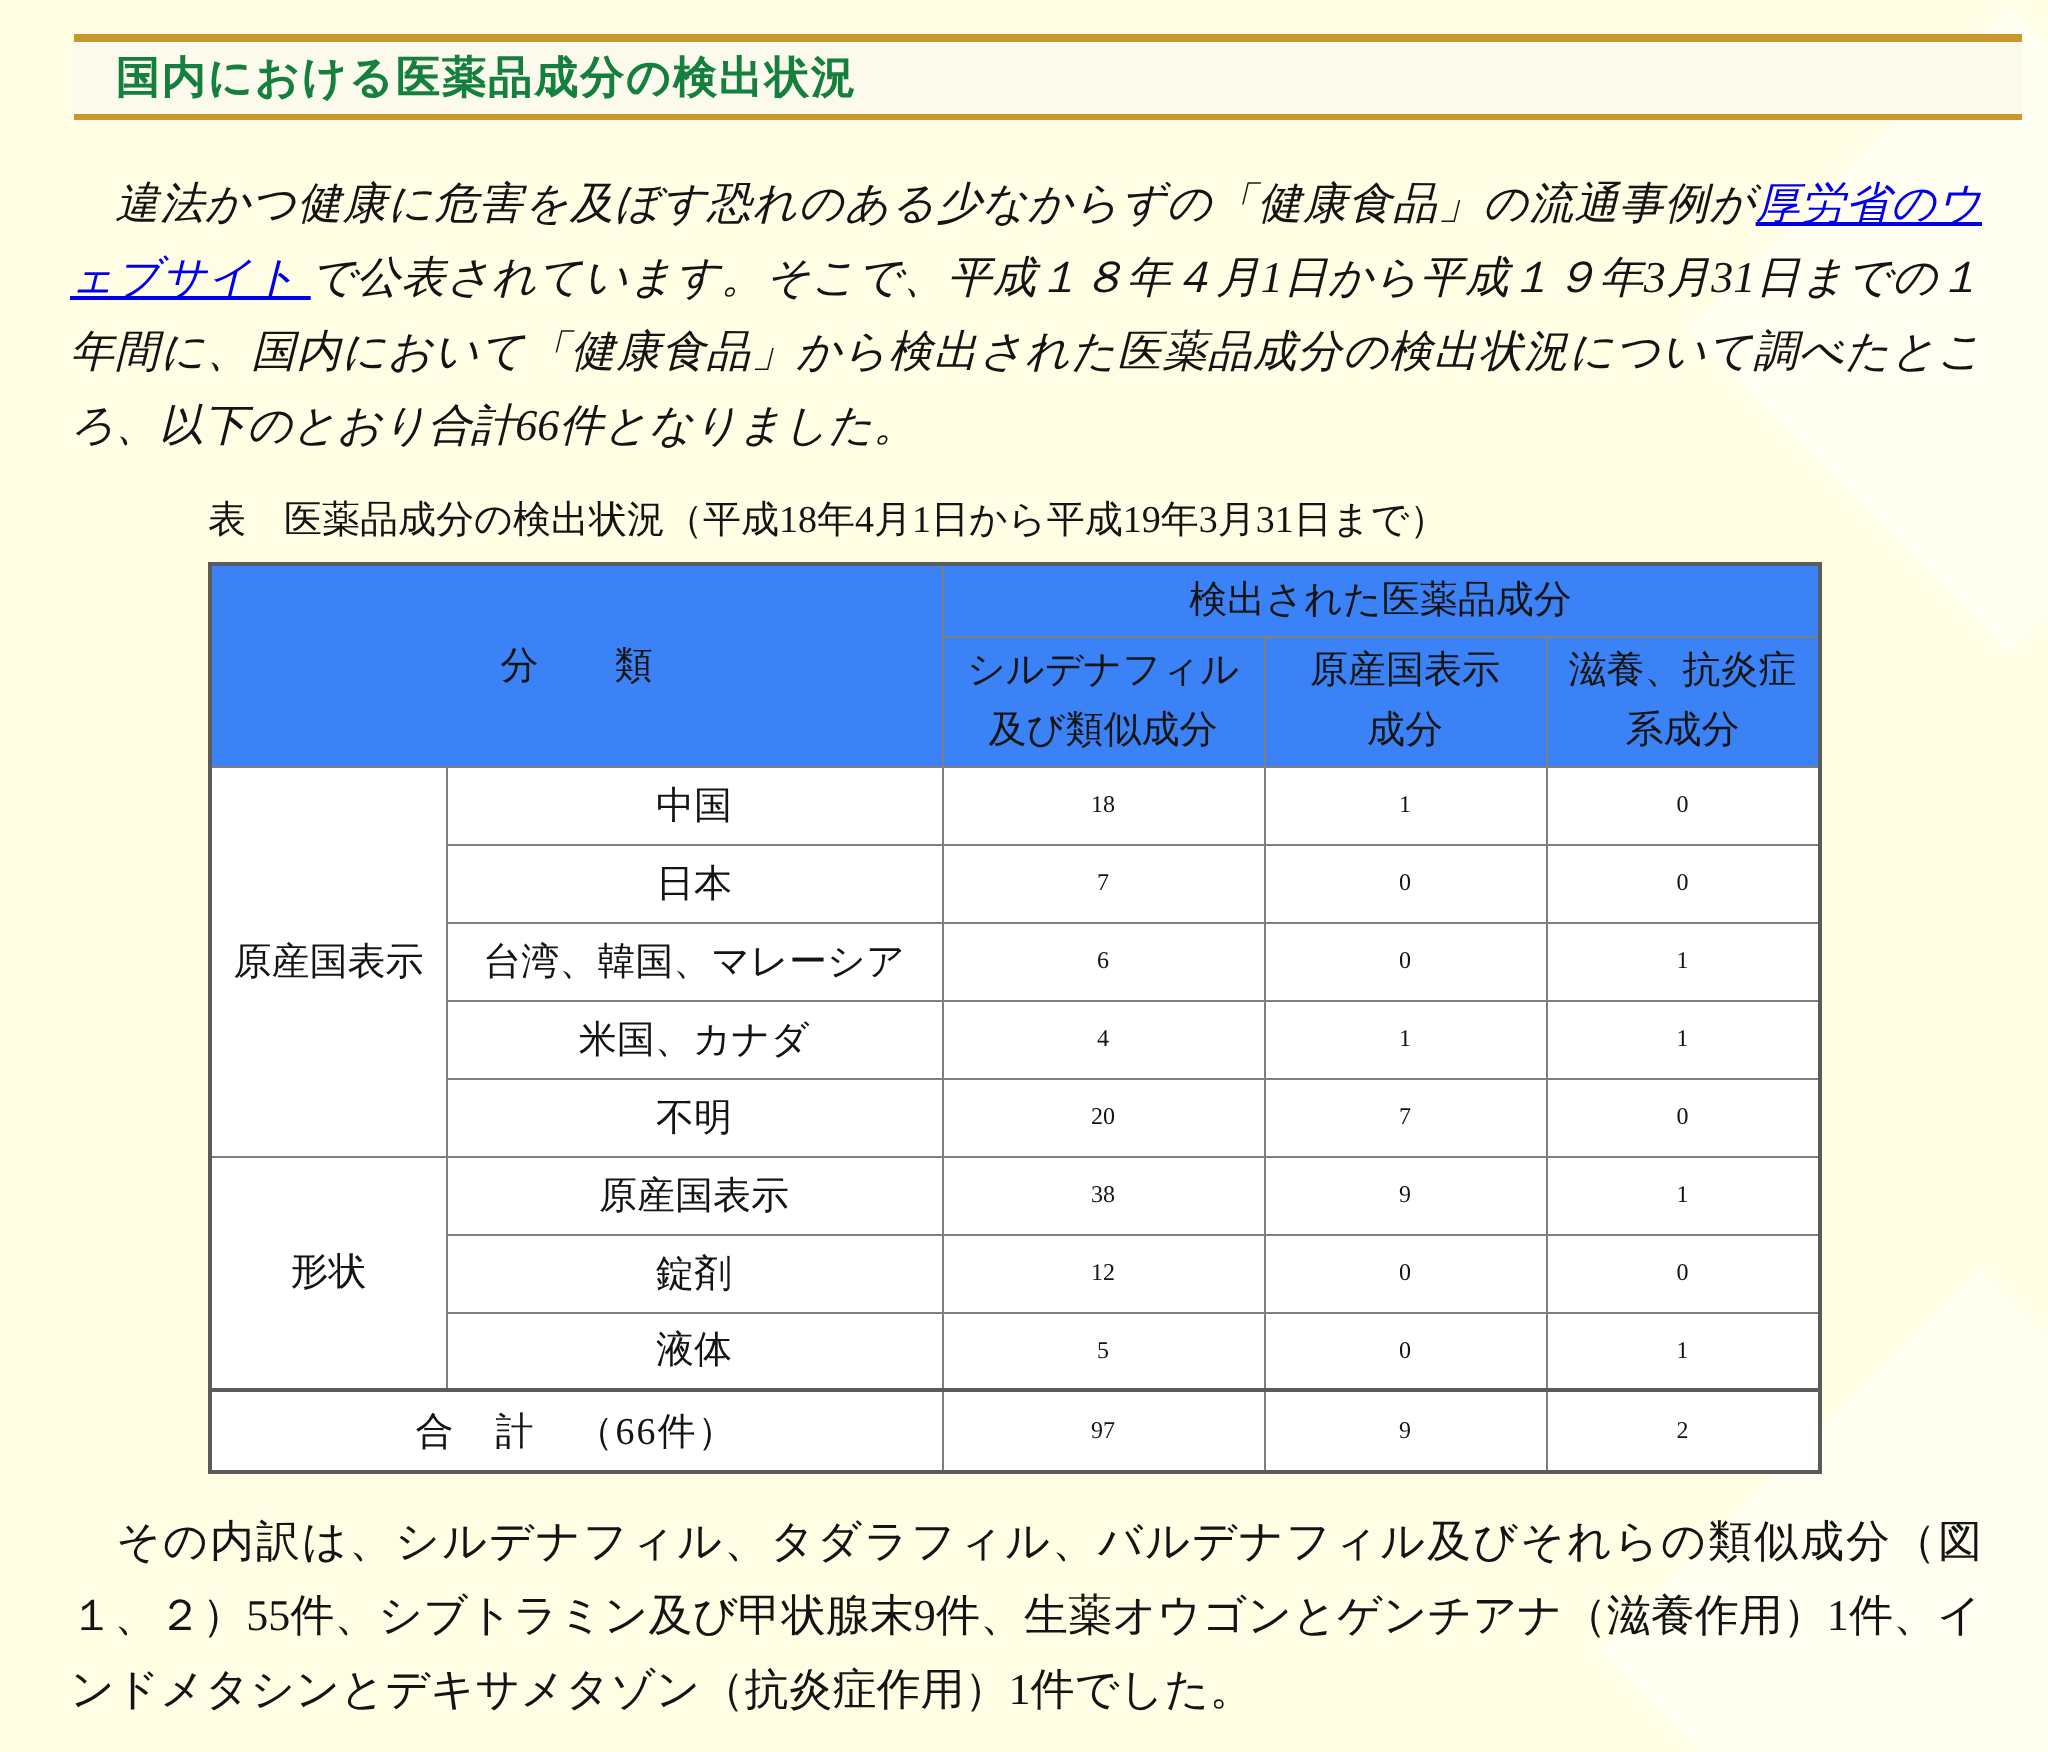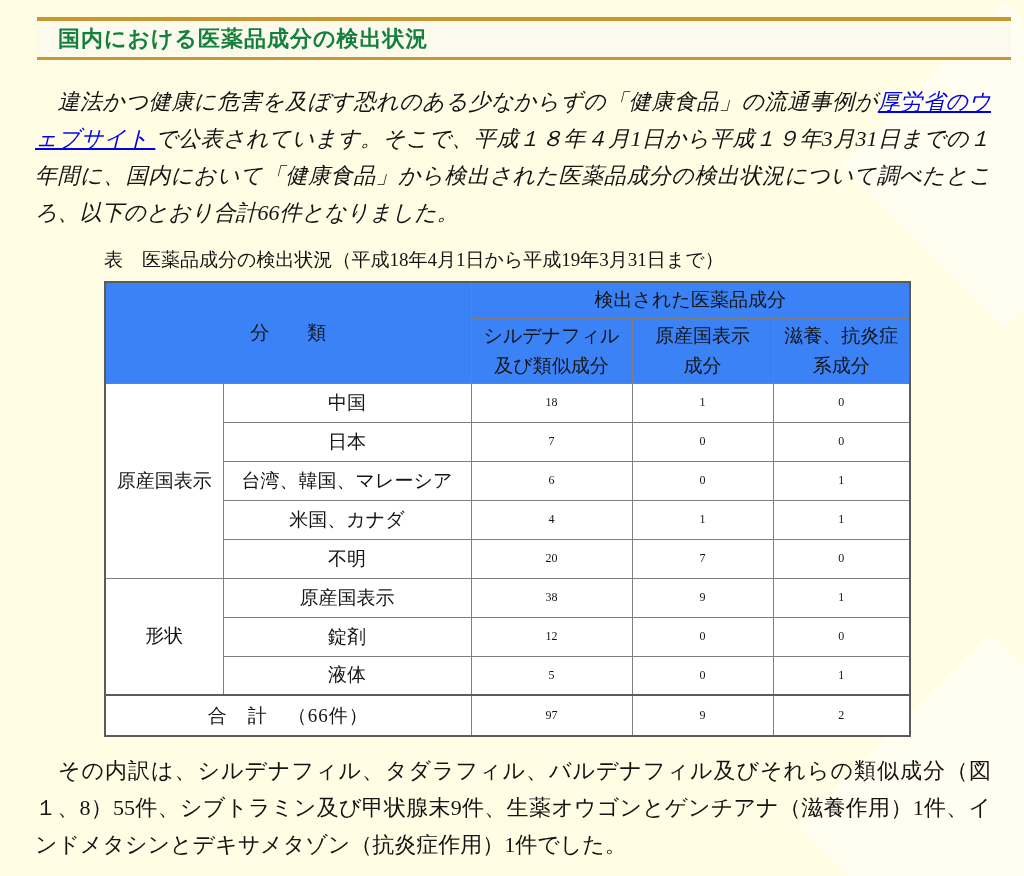--- a/index.html
+++ b/index.html
@@ -176,13 +176,13 @@
     </tr>
     <tr class="total-row">
       <td colspan="2" class="total-label">合　計　（66件）</td>
       <td class="num">97</td>
       <td class="num">9</td>
       <td class="num">2</td>
     </tr>
   </tbody>
 </table>
 
-<p class="summary">　その内訳は、シルデナフィル、タダラフィル、バルデナフィル及びそれらの類似成分（図１、8）55件、シブトラミン及び甲状腺末9件、生薬オウゴンとゲンチアナ（滋養作用）1件、インドメタシンとデキサメタゾン（抗炎症作用）1件でした。</p>
+<p class="summary">　その内訳は、シルデナフィル、タダラフィル、バルデナフィル及びそれらの類似成分（図１、２）55件、シブトラミン及び甲状腺末9件、生薬オウゴンとゲンチアナ（滋養作用）1件、インドメタシンとデキサメタゾン（抗炎症作用）1件でした。</p>
 
 </body></html>

